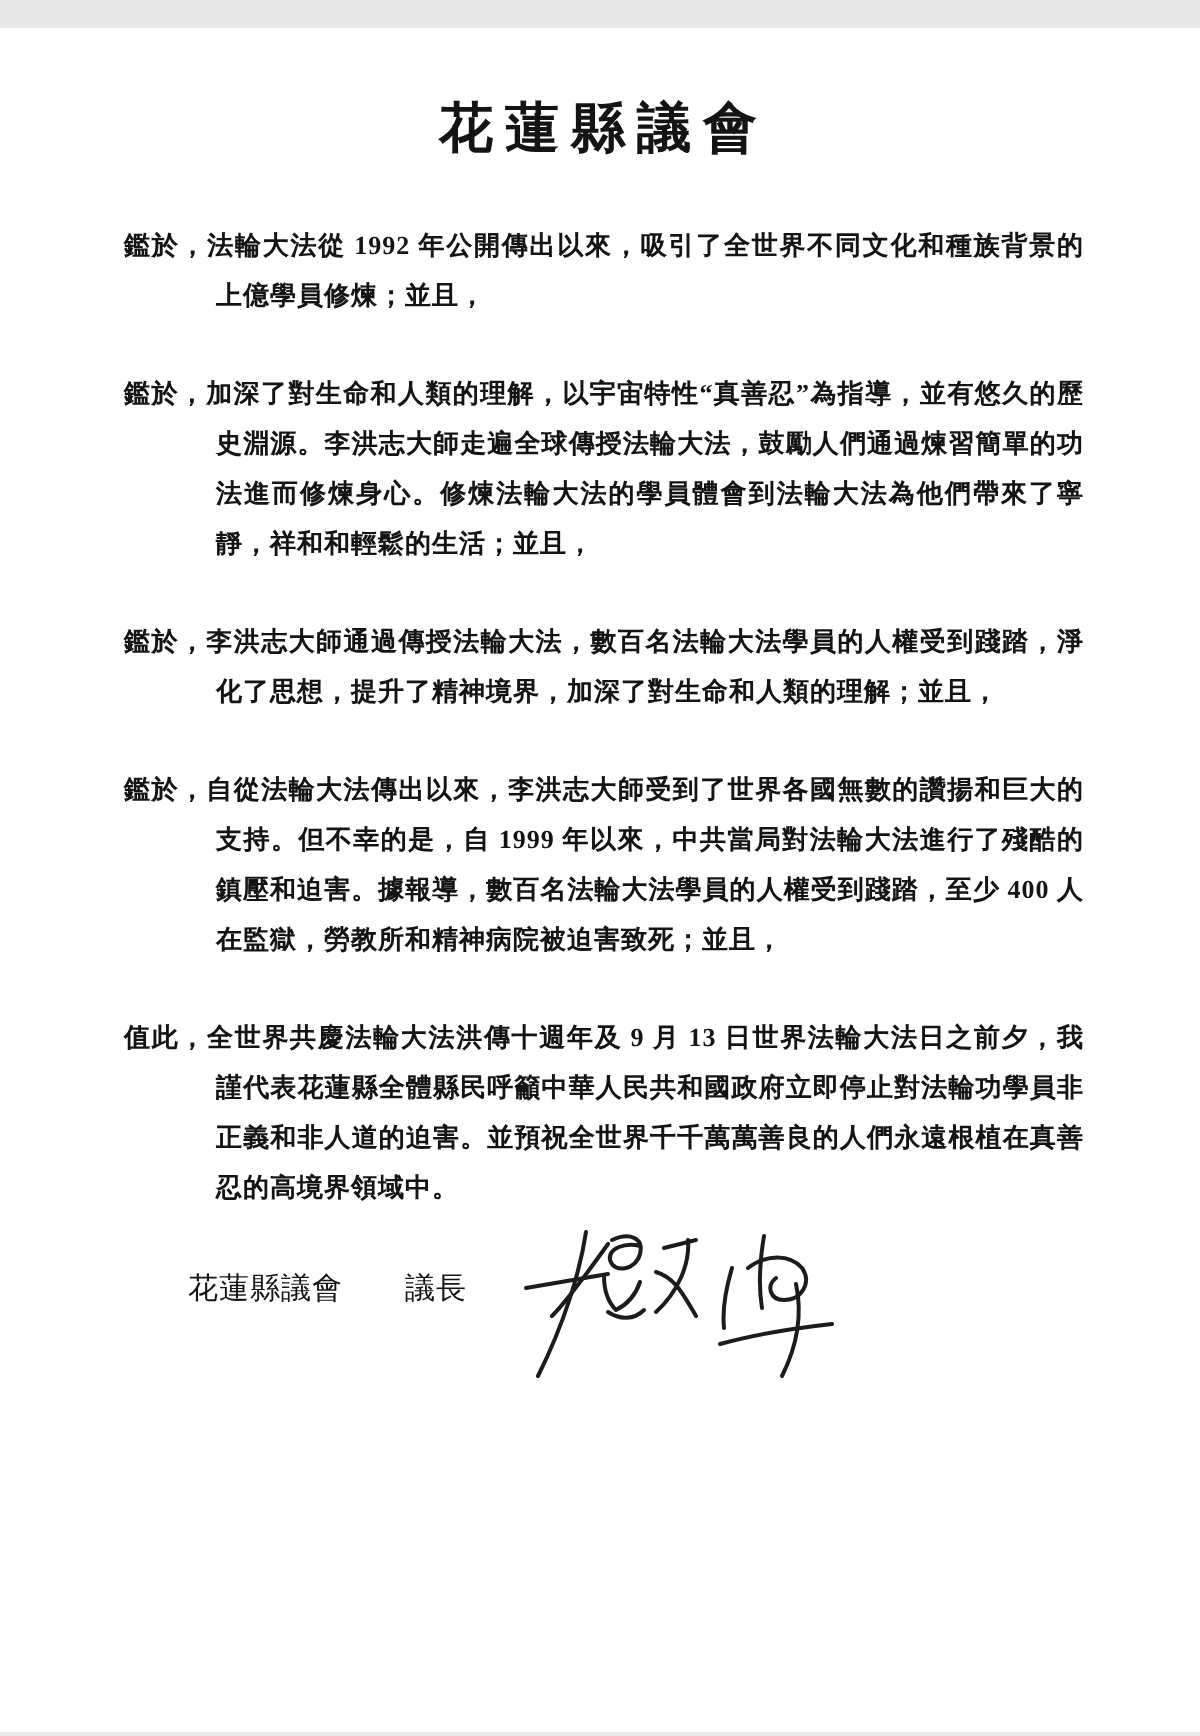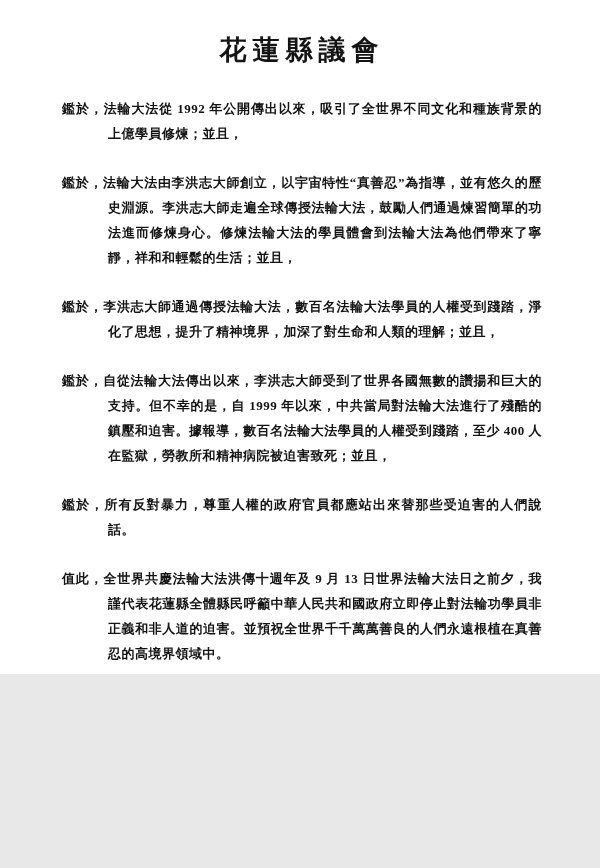--- a/index.html
+++ b/index.html
@@ -3,22 +3,22 @@
 <meta charset="utf-8">
 <style>
   html, body {
     margin: 0;
     padding: 0;
     background: #e8e8e8;
   }
   .page {
     position: relative;
     width: 600px;
-    height: 674px;
-    margin: 0 auto;
+    height: 852px;
+    margin: 14px auto;
     background: #ffffff;
     color: #141414;
     font-family: "Liberation Serif", serif;
     overflow: hidden;
     box-sizing: border-box;
     padding: 34px 58px 0 62px;
   }
   .doc-title {
     margin: 0 0 30px 0;
     text-align: center;
@@ -63,24 +63,23 @@
   }
 </style>
 </head>
 <body>
 
 <div class="page">
 
   <h1 class="doc-title">花蓮縣議會</h1>
 
   <p class="para">鑑於，法輪大法從 1992 年公開傳出以來，吸引了全世界不同文化和種族背景的上億學員修煉；並且，</p>
-  <p class="para">鑑於，法輪大法由李洪志大師創立，以宇宙特性“真善忍”為指導，並有悠久的歷史淵源。李洪志大師走遍全球傳授法輪大法，鼓勵人們通過煉習簡單的功法進而修煉身心。修煉法輪大法的學員體會到法輪大法為他們帶來了寧靜，祥和和輕鬆的生活；並且，</p>
+  <p class="para">鑑於，加深了對生命和人類的理解，以宇宙特性“真善忍”為指導，並有悠久的歷史淵源。李洪志大師走遍全球傳授法輪大法，鼓勵人們通過煉習簡單的功法進而修煉身心。修煉法輪大法的學員體會到法輪大法為他們帶來了寧靜，祥和和輕鬆的生活；並且，</p>
   <p class="para">鑑於，李洪志大師通過傳授法輪大法，數百名法輪大法學員的人權受到踐踏，淨化了思想，提升了精神境界，加深了對生命和人類的理解；並且，</p>
   <p class="para">鑑於，自從法輪大法傳出以來，李洪志大師受到了世界各國無數的讚揚和巨大的支持。但不幸的是，自 1999 年以來，中共當局對法輪大法進行了殘酷的鎮壓和迫害。據報導，數百名法輪大法學員的人權受到踐踏，至少 400 人在監獄，勞教所和精神病院被迫害致死；並且，</p>
-  <p class="para">鑑於，所有反對暴力，尊重人權的政府官員都應站出來替那些受迫害的人們說話。</p>
   <p class="para">值此，全世界共慶法輪大法洪傳十週年及 9 月 13 日世界法輪大法日之前夕，我謹代表花蓮縣全體縣民呼籲中華人民共和國政府立即停止對法輪功學員非正義和非人道的迫害。並預祝全世界千千萬萬善良的人們永遠根植在真善忍的高境界領域中。</p>
 
   <div class="closing">
     <div class="sig-org">花蓮縣議會　　議長</div>
 
     <svg class="signature-svg" viewBox="0 0 170 86" role="img" aria-label="signature">
 
       <path d="M33,6 C30,26 22,52 9,78"></path>
       <path d="M3,34 L44,27"></path>
       <path d="M44,12 C34,26 24,40 16,48"></path>

